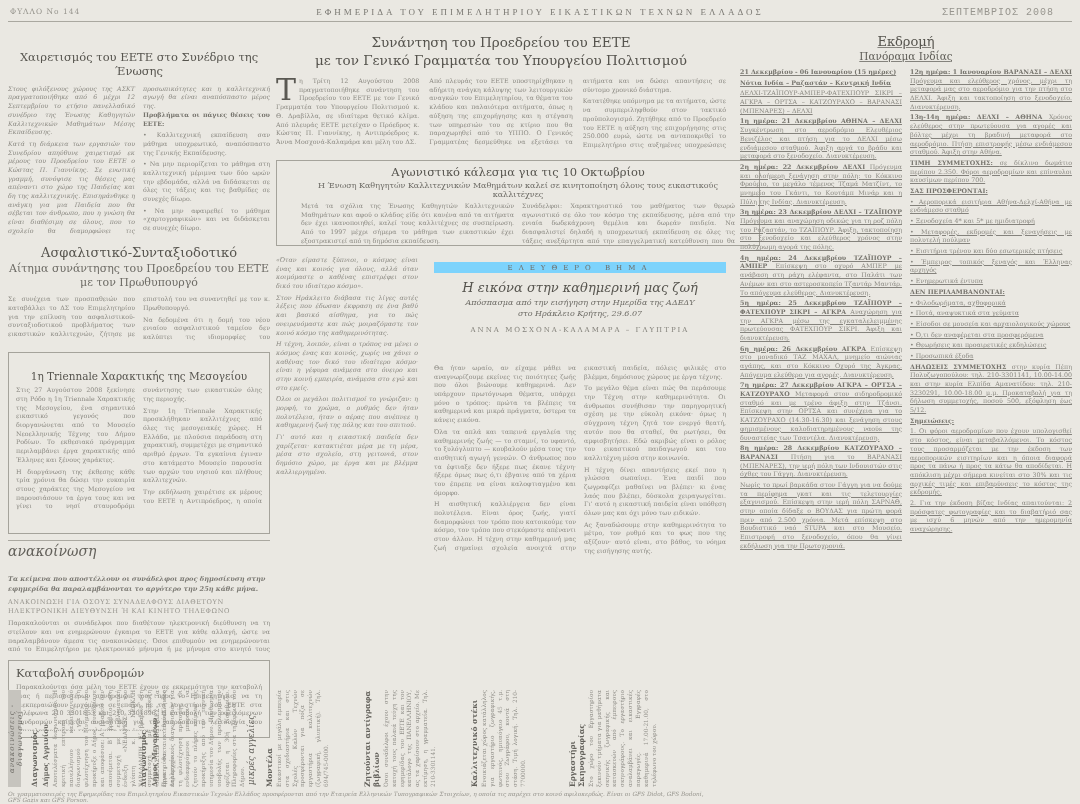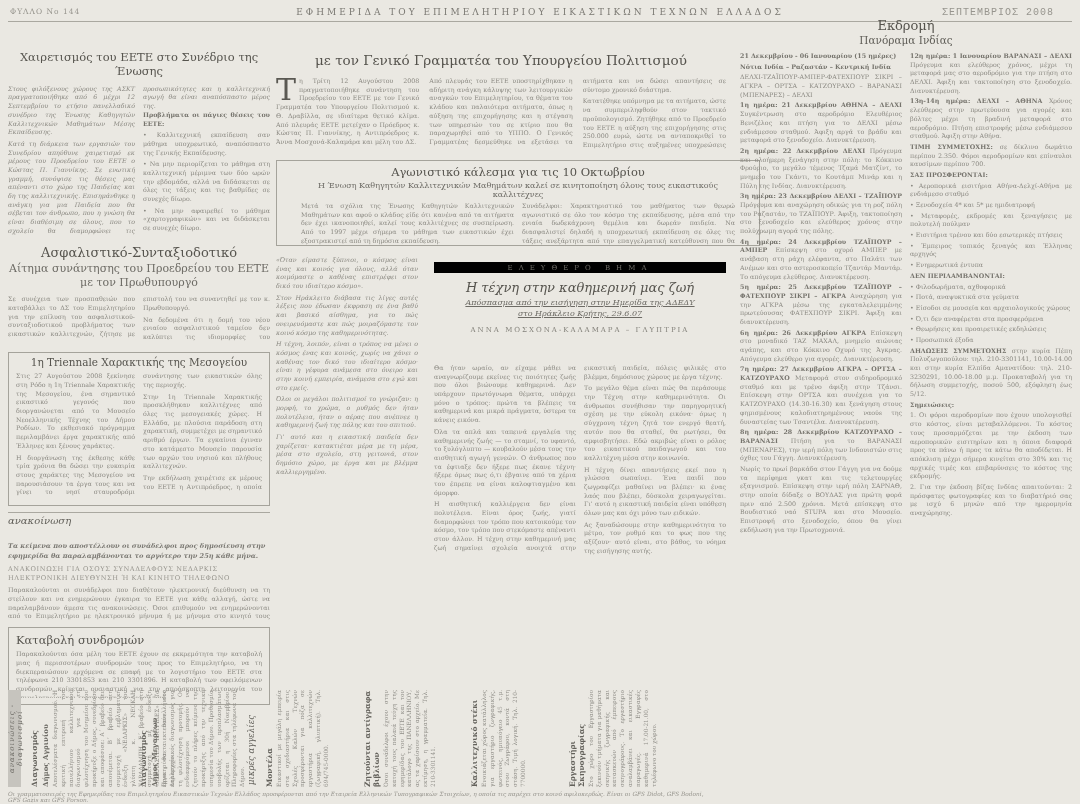--- a/index.html
+++ b/index.html
@@ -2,66 +2,66 @@
 <html><head>
 <meta charset="utf-8">
 <style>
   html,body{margin:0;padding:0;}
   .page{position:relative;width:1080px;height:804px;background:#eae8e2;overflow:hidden;
         font-family:"DejaVu Serif","Liberation Serif",serif;color:#85837d;}
   
   .hdr-issue{position:absolute;left:10px;top:7px;font-size:7.5px;letter-spacing:1px;color:#97958e;}
   .hdr-date{position:absolute;right:26px;top:7px;font-size:10px;letter-spacing:1px;color:#97958e;font-family:Liberation Mono, monospace;}
   .hdr-masthead{position:absolute;left:0;right:0;top:7px;text-align:center;font-size:9px;
-        letter-spacing:3px;color:#7b7973;}
+        letter-spacing:3px;color:#7b7973;font-family:Liberation Serif, serif;}
   .hdr-rule{position:absolute;left:8px;right:8px;top:21px;border-top:1px solid #aaa8a0;}
   
   .body-txt{font-size:6.3px;line-height:1.38;text-align:justify;color:#8a8881;}
   .body-txt p{margin:0 0 3px;}
   .col2{column-count:2;column-gap:8px;}
   .col3{column-count:3;column-gap:10px;}
   .it{font-style:italic;}
   .clip{overflow:hidden;}
   
   .left{position:absolute;left:8px;top:30px;width:262px;}
   .g-title{font-size:11.5px;line-height:1.25;text-align:center;color:#56544e;margin:20px 0 6px;}
   .g-body{height:152px;}
   .bold-line{font-weight:bold;color:#76746d;}
   .ins-title{font-size:13px;text-align:center;color:#56544e;margin:8px 0 2px;}
   .ins-sub{font-size:11px;line-height:1.3;text-align:center;color:#6d6b65;margin:0 0 5px;}
   .ins-body{height:50px;}
-  .tri-box{border:1px solid #a5a39b;margin-top:7px;padding:3px 7px;height:146px;overflow:hidden;}
+  .tri-box{border:1px solid #a5a39b;margin-top:7px;padding:17px 7px;height:146px;overflow:hidden;}
   .tri-title{font-size:10.5px;text-align:center;color:#56544e;margin:0 0 4px;}
   .tri-body{height:126px;}
   .ann{border-top:1px solid #aaa8a0;margin-top:6px;padding-top:2px;}
-  .ann-h{font-size:10px;font-style:italic;color:#63615b;margin:0 0 16px;}
+  .ann-h{font-size:14px;font-style:italic;color:#63615b;margin:0 0 16px;}
   .ann-it{font-size:6.6px;font-style:italic;font-weight:bold;line-height:1.4;color:#7c7a74;margin:13px 0 4px;}
   .ann-caps{font-size:6.6px;letter-spacing:.6px;color:#97958e;line-height:1.4;margin:0;}
   .ann-body{margin-top:3px;height:34px;}
   .sub-box{border:1px solid #a5a39b;margin-top:7px;padding:5px 7px;height:66px;overflow:hidden;}
   .sub-title{font-size:11.5px;color:#56544e;margin:0 0 3px;}
   
   .center{position:absolute;left:276px;top:30px;width:450px;height:660px;}
   .m-title{font-size:13.5px;line-height:1.3;text-align:center;color:#55534d;margin:4px 0 8px;}
   .m-body{height:74px;}
   .dropcap{float:left;font-size:30px;line-height:25px;padding:0 3px 0 0;color:#5a5852;}
   .call-box{position:absolute;left:0;top:130px;width:434px;border:1px solid #a5a39b;padding:4px 24px;height:76px;overflow:hidden;}
   .cb-title{font-size:11.5px;text-align:center;color:#55534d;margin:0 0 2px;}
   .cb-sub{font-size:8px;text-align:center;color:#6d6b65;margin:0 0 3px;}
   .cb-body{height:52px;}
   .quote-col{position:absolute;left:0;top:226px;width:142px;height:428px;}
-  .banner{position:absolute;left:158px;top:232px;width:292px;background:#000000;color:#6e6c66;
+  .banner{position:absolute;left:158px;top:232px;width:292px;background:#7dd3fc;color:#6e6c66;
         font-size:7px;letter-spacing:6px;text-align:center;padding:2px 0 1px;}
   .art-head{position:absolute;left:158px;top:246px;width:292px;text-align:center;}
   .art-title{font-size:13px;font-style:italic;color:#55534d;margin:4px 0 3px;}
-  .art-sub{font-size:8px;font-style:italic;color:#6d6b65;line-height:1.35;margin:0;text-decoration:underline;}
+  .art-sub{font-size:8px;font-style:italic;color:#6d6b65;line-height:1.35;margin:0;}
   .art-byline{font-size:7px;letter-spacing:2px;color:#83817a;margin:6px 0 0;}
   .art-cols{position:absolute;left:158px;top:334px;width:292px;height:320px;}
   
-  .right{position:absolute;left:740px;top:14px;width:332px;}
+  .right{position:absolute;left:740px;top:30px;width:332px;text-decoration:underline;}
   .x-title{font-size:13px;text-align:center;color:#55534d;margin:4px 0 1px;}
   .x-sub{font-size:10.5px;text-align:center;color:#5f5d57;margin:0 0 6px;}
   .x-cols{height:696px;}
   .x-cols p{margin:0 0 2px;}
   .xb{font-weight:bold;color:#76746d;}
   
   .strip{position:absolute;left:8px;top:690px;width:724px;height:97px;display:flex;gap:7px;align-items:stretch;}
   .vert{writing-mode:vertical-rl;transform:rotate(180deg);}
   .strip-bar{background:#c6c4be;width:13px;font-size:7px;font-style:italic;letter-spacing:1px;
         color:#6e6c66;text-align:center;flex:0 0 auto;}
@@ -122,35 +122,35 @@
             <p>Στην 1η Triennale Χαρακτικής προσκλήθηκαν καλλιτέχνες από όλες τις μεσογειακές χώρες. Η Ελλάδα, με πλούσια παράδοση στη χαρακτική, συμμετέχει με σημαντικό αριθμό έργων. Τα εγκαίνια έγιναν στο κατάμεστο Μουσείο παρουσία των αρχών του νησιού και πλήθους καλλιτεχνών.</p>
             <p>Την εκδήλωση χαιρέτισε εκ μέρους του ΕΕΤΕ η Αντιπρόεδρος, η οποία μετέφερε τις ευχές του Δ.Σ. για την καθιέρωση του θεσμού και τη στήριξη της χαρακτικής τέχνης, που αποτελεί τον πιο δημοκρατικό κλάδο των εικαστικών τεχνών.</p>
           </div>
       </div>
     </div>
 
     <div class="ann">
       <div class="ann-h">ανακοίνωση</div>
       <div class="ann-it">Τα κείμενα που αποστέλλουν οι συνάδελφοι προς δημοσίευση στην εφημερίδα θα παραλαμβάνονται το αργότερο την 25η κάθε μήνα.</div>
       <div class="ann-caps">
-        <span>ΑΝΑΚΟΙΝΩΣΗ ΓΙΑ ΟΣΟΥΣ ΣΥΝΑΔΕΛΦΟΥΣ ΝΕΔΑΡΚΙΣ</span><br>
+        <span>ΑΝΑΚΟΙΝΩΣΗ ΓΙΑ ΟΣΟΥΣ ΣΥΝΑΔΕΛΦΟΥΣ ΔΙΑΘΕΤΟΥΝ</span><br>
         <span>ΗΛΕΚΤΡΟΝΙΚΗ ΔΙΕΥΘΥΝΣΗ Ή ΚΑΙ ΚΙΝΗΤΟ ΤΗΛΕΦΩΝΟ</span>
       </div>
       <div class="body-txt ann-body clip">Παρακαλούνται οι συνάδελφοι που διαθέτουν ηλεκτρονική διεύθυνση να τη στείλουν και να ενημερώνουν έγκαιρα το ΕΕΤΕ για κάθε αλλαγή, ώστε να παραλαμβάνουν άμεσα τις ανακοινώσεις. Όσοι επιθυμούν να ενημερώνονται από το Επιμελητήριο με ηλεκτρονικό μήνυμα ή με μήνυμα στο κινητό τους τηλέφωνο, ας το γνωστοποιήσουν στο ΕΕΤΕ, ώστε η μεταξύ μας επικοινωνία να γίνει ταχύτερη και αποτελεσματικότερη.</div>
     </div>
 
     <div class="sub-box">
       <div class="sub-title">Καταβολή συνδρομών</div>
       <div class="body-txt clip" style="height:48px">Παρακαλούνται όσα μέλη του ΕΕΤΕ έχουν σε εκκρεμότητα την καταβολή μιας ή περισσοτέρων συνδρομών τους προς το Επιμελητήριο, να τη διεκπεραιώσουν ερχόμενα σε επαφή με το λογιστήριο του ΕΕΤΕ στα τηλέφωνα 210 3301853 και 210 3301896. Η καταβολή των οφειλόμενων συνδρομών κρίνεται ουσιαστική για την απρόσκοπτη λειτουργία του Επιμελητηρίου και τη συνέχιση του έργου του.</div>
     </div>
   </div>
 
   <div class="center">
     <div class="m-title">
-      <br>
+      <span>Συνάντηση του Προεδρείου του ΕΕΤΕ</span><br>
       <span>με τον Γενικό Γραμματέα του Υπουργείου Πολιτισμού</span>
     </div>
     <div class="body-txt col3 m-body clip">
       <span class="dropcap">Τ</span>
       <div>
           <p>η Τρίτη 12 Αυγούστου 2008 πραγματοποιήθηκε συνάντηση του Προεδρείου του ΕΕΤΕ με τον Γενικό Γραμματέα του Υπουργείου Πολιτισμού κ. Θ. Δραβίλλα, σε ιδιαίτερα θετικό κλίμα. Από πλευράς ΕΕΤΕ μετείχαν ο Πρόεδρος κ. Κώστας Π. Γιαννίκης, η Αντιπρόεδρος κ. Άννα Μοσχονά-Καλαμάρα και μέλη του ΔΣ.</p>
           <p>Από πλευράς του ΕΕΤΕ υποστηρίχθηκαν η αδήριτη ανάγκη κάλυψης των λειτουργικών αναγκών του Επιμελητηρίου, τα θέματα του κλάδου και παλαιότερα αιτήματα, όπως η αύξηση της επιχορήγησης και η στέγαση των υπηρεσιών του σε κτίριο που θα παραχωρηθεί από το ΥΠΠΟ. Ο Γενικός Γραμματέας δεσμεύθηκε να εξετάσει τα αιτήματα και να δώσει απαντήσεις σε σύντομο χρονικό διάστημα.</p>
           <p>Κατατέθηκε υπόμνημα με τα αιτήματα, ώστε να συμπεριληφθούν στον τακτικό προϋπολογισμό. Ζητήθηκε από το Προεδρείο του ΕΕΤΕ η αύξηση της επιχορήγησης στις 250.000 ευρώ, ώστε να ανταποκριθεί το Επιμελητήριο στις αυξημένες υποχρεώσεις του και στις ανάγκες των μελών του. Η συνάντηση ολοκληρώθηκε με τη δέσμευση για νέα συνάντηση εντός του Νοεμβρίου.</p>
         </div>
     </div>
@@ -171,21 +171,21 @@
           <p class="it">«Όταν είμαστε ξύπνιοι, ο κόσμος είναι ένας και κοινός για όλους, αλλά όταν κοιμόμαστε ο καθένας επιστρέφει στον δικό του ιδιαίτερο κόσμο».</p>
           <p class="it">Στον Ηράκλειτο διάβασα τις λίγες αυτές λέξεις που έδωσαν έκφραση σε ένα βαθύ και βασικό αίσθημα, για το πώς ονειρευόμαστε και πώς μοιραζόμαστε τον κοινό κόσμο της καθημερινότητας.</p>
           <p class="it">Η τέχνη, λοιπόν, είναι ο τρόπος να μένει ο κόσμος ένας και κοινός, χωρίς να χάνει ο καθένας τον δικό του ιδιαίτερο κόσμο· είναι η γέφυρα ανάμεσα στο όνειρο και στην κοινή εμπειρία, ανάμεσα στο εγώ και στο εμείς.</p>
           <p class="it">Όλοι οι μεγάλοι πολιτισμοί το γνώριζαν: η μορφή, το χρώμα, ο ρυθμός δεν ήταν πολυτέλεια, ήταν ο αέρας που ανέπνεε η καθημερινή ζωή της πόλης και του σπιτιού.</p>
           <p class="it">Γι' αυτό και η εικαστική παιδεία δεν χαρίζεται· κατακτιέται μέρα με τη μέρα, μέσα στο σχολείο, στη γειτονιά, στον δημόσιο χώρο, με έργα και με βλέμμα καλλιεργημένο.</p>
         </div>
     </div>
 
     <div class="banner">ΕΛΕΥΘΕΡΟ ΒΗΜΑ</div>
     <div class="art-head">
-      <div class="art-title">Η τέχνη στην καθημερινή μας ζωή</div>
+      <div class="art-title">Η εικόνα στην καθημερινή μας ζωή</div>
       <p class="art-sub">
         <span>Απόσπασμα από την εισήγηση στην Ημερίδα της ΑΔΕΔΥ</span><br>
         <span>στο Ηράκλειο Κρήτης, 29.6.07</span>
       </p>
       <div class="art-byline">ΑΝΝΑ ΜΟΣΧΟΝΑ-ΚΑΛΑΜΑΡΑ – ΓΛΥΠΤΡΙΑ</div>
     </div>
     <div class="art-cols body-txt col2 clip">
       <div>
           <p>Θα ήταν ωραίο, αν είχαμε μάθει να αναγνωρίζουμε εκείνες τις ποιότητες ζωής που όλοι βιώνουμε καθημερινά. Δεν υπάρχουν πρωτόγνωρα θέματα, υπάρχει μόνο ο τρόπος: πρώτα τα βλέπεις τα καθημερινά και μικρά πράγματα, ύστερα τα κάνεις εικόνα.</p>
           <p>Όλα τα απλά και ταπεινά εργαλεία της καθημερινής ζωής — το σταμνί, το υφαντό, το ξυλόγλυπτο — κουβαλούν μέσα τους την αισθητική αγωγή γενεών. Ο άνθρωπος που τα έφτιαξε δεν ήξερε πως έκανε τέχνη· ήξερε όμως πως ό,τι έβγαινε από τα χέρια του έπρεπε να είναι καλοφτιαγμένο και όμορφο.</p>

